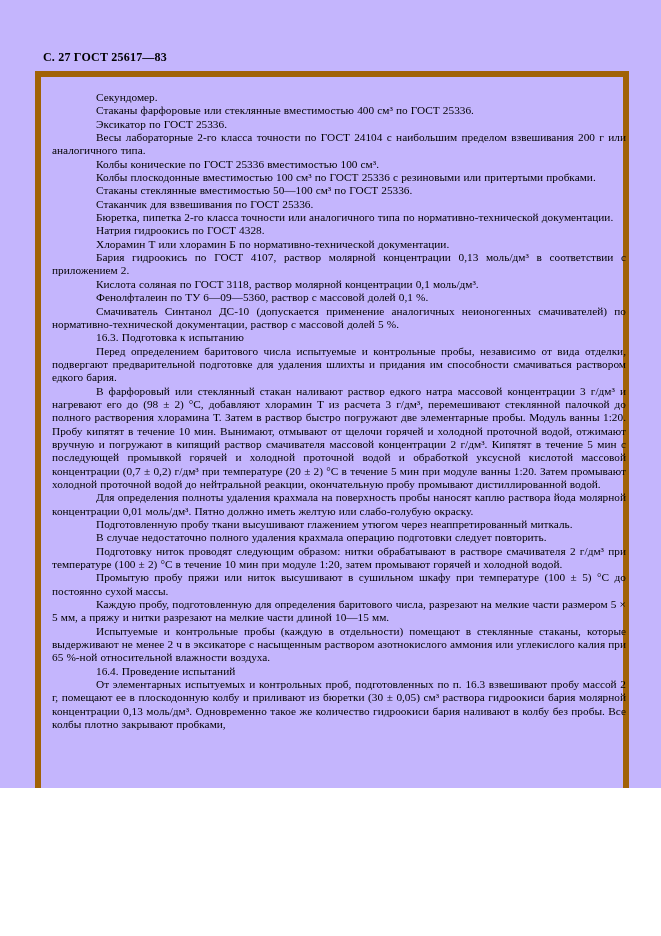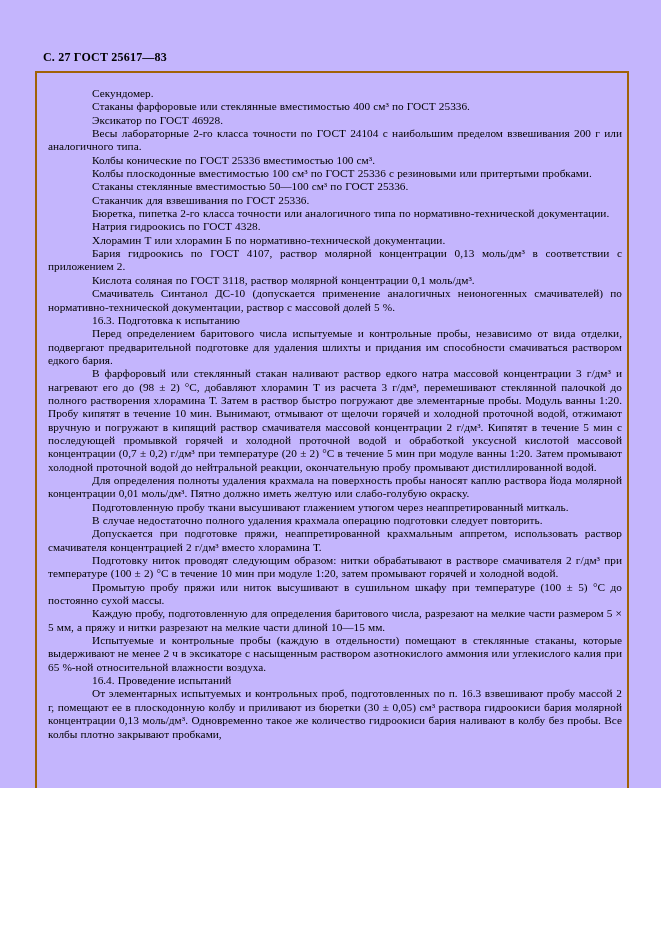--- a/index.html
+++ b/index.html
@@ -23,21 +23,21 @@
     font-size: 12px;
     font-weight: bold;
     letter-spacing: 0.2px;
   }
   .content-frame {
     position: absolute;
     left: 35px;
     top: 71px;
     width: 594px;
     height: 838px;
-    border: 2px solid #a16207;
+    border: 6px solid #a16207;
     box-sizing: border-box;
   }
   .doc-body {
     position: absolute;
     left: 11px;
     top: 14px;
     width: 574px;
   }
   .doc-body p {
     margin: 0;
@@ -63,39 +63,39 @@
 </head>
 <body>
 
 <div class="page">
   <div class="running-header">С. 27 ГОСТ 25617—83</div>
 
   <div class="content-frame">
     <div class="doc-body" id="paragraphs">
         <p class="body">Секундомер.</p>
         <p class="body">Стаканы фарфоровые или стеклянные вместимостью 400 см³ по ГОСТ 25336.</p>
-        <p class="body">Эксикатор по ГОСТ 46928.</p>
+        <p class="body">Эксикатор по ГОСТ 25336.</p>
         <p class="body">Весы лабораторные 2-го класса точности по ГОСТ 24104 с наибольшим пределом взвешивания 200 г или аналогичного типа.</p>
         <p class="body">Колбы конические по ГОСТ 25336 вместимостью 100 см³.</p>
         <p class="body">Колбы плоскодонные вместимостью 100 см³ по ГОСТ 25336 с резиновыми или притертыми пробками.</p>
         <p class="body">Стаканы стеклянные вместимостью 50—100 см³ по ГОСТ 25336.</p>
         <p class="body">Стаканчик для взвешивания по ГОСТ 25336.</p>
         <p class="body">Бюретка, пипетка 2-го класса точности или аналогичного типа по нормативно-технической документации.</p>
         <p class="body">Натрия гидроокись по ГОСТ 4328.</p>
         <p class="body">Хлорамин Т или хлорамин Б по нормативно-технической документации.</p>
         <p class="body">Бария гидроокись по ГОСТ 4107, раствор молярной концентрации 0,13 моль/дм³ в соответствии с приложением 2.</p>
         <p class="body">Кислота соляная по ГОСТ 3118, раствор молярной концентрации 0,1 моль/дм³.</p>
+        <p class="body">Фенолфталеин по ТУ 6—09—5360, раствор с массовой долей 0,1 %.</p>
         <p class="body">Смачиватель Синтанол ДС-10 (допускается применение аналогичных неионогенных смачивателей) по нормативно-технической документации, раствор с массовой долей 5 %.</p>
         <p class="heading">16.3. Подготовка к испытанию</p>
         <p class="body">Перед определением баритового числа испытуемые и контрольные пробы, независимо от вида отделки, подвергают предварительной подготовке для удаления шлихты и придания им способности смачиваться раствором едкого бария.</p>
         <p class="body">В фарфоровый или стеклянный стакан наливают раствор едкого натра массовой концентрации 3 г/дм³ и нагревают его до (98 ± 2) °С, добавляют хлорамин Т из расчета 3 г/дм³, перемешивают стеклянной палочкой до полного растворения хлорамина Т. Затем в раствор быстро погружают две элементарные пробы. Модуль ванны 1:20. Пробу кипятят в течение 10 мин. Вынимают, отмывают от щелочи горячей и холодной проточной водой, отжимают вручную и погружают в кипящий раствор смачивателя массовой концентрации 2 г/дм³. Кипятят в течение 5 мин с последующей промывкой горячей и холодной проточной водой и обработкой уксусной кислотой массовой концентрации (0,7 ± 0,2) г/дм³ при температуре (20 ± 2) °С в течение 5 мин при модуле ванны 1:20. Затем промывают холодной проточной водой до нейтральной реакции, окончательную пробу промывают дистиллированной водой.</p>
         <p class="body">Для определения полноты удаления крахмала на поверхность пробы наносят каплю раствора йода молярной концентрации 0,01 моль/дм³. Пятно должно иметь желтую или слабо-голубую окраску.</p>
         <p class="body">Подготовленную пробу ткани высушивают глажением утюгом через неаппретированный миткаль.</p>
         <p class="body">В случае недостаточно полного удаления крахмала операцию подготовки следует повторить.</p>
-        <p class="body">Допускается при подготовке пряжи, неаппретированной крахмальным аппретом, использовать раствор смачивателя концентрацией 2 г/дм³ вместо хлорамина Т.</p>
         <p class="body">Подготовку ниток проводят следующим образом: нитки обрабатывают в растворе смачивателя 2 г/дм³ при температуре (100 ± 2) °С в течение 10 мин при модуле 1:20, затем промывают горячей и холодной водой.</p>
         <p class="body">Промытую пробу пряжи или ниток высушивают в сушильном шкафу при температуре (100 ± 5) °С до постоянно сухой массы.</p>
         <p class="body">Каждую пробу, подготовленную для определения баритового числа, разрезают на мелкие части размером 5 × 5 мм, а пряжу и нитки разрезают на мелкие части длиной 10—15 мм.</p>
         <p class="body">Испытуемые и контрольные пробы (каждую в отдельности) помещают в стеклянные стаканы, которые выдерживают не менее 2 ч в эксикаторе с насыщенным раствором азотнокислого аммония или углекислого калия при 65 %-ной относительной влажности воздуха.</p>
         <p class="heading">16.4. Проведение испытаний</p>
         <p class="body">От элементарных испытуемых и контрольных проб, подготовленных по п. 16.3 взвешивают пробу массой 2 г, помещают ее в плоскодонную колбу и приливают из бюретки (30 ± 0,05) см³ раствора гидроокиси бария молярной концентрации 0,13 моль/дм³. Одновременно такое же количество гидроокиси бария наливают в колбу без пробы. Все колбы плотно закрывают пробками,</p>
       </div>
     <div class="page-number">90</div>
   </div>
 </div>

